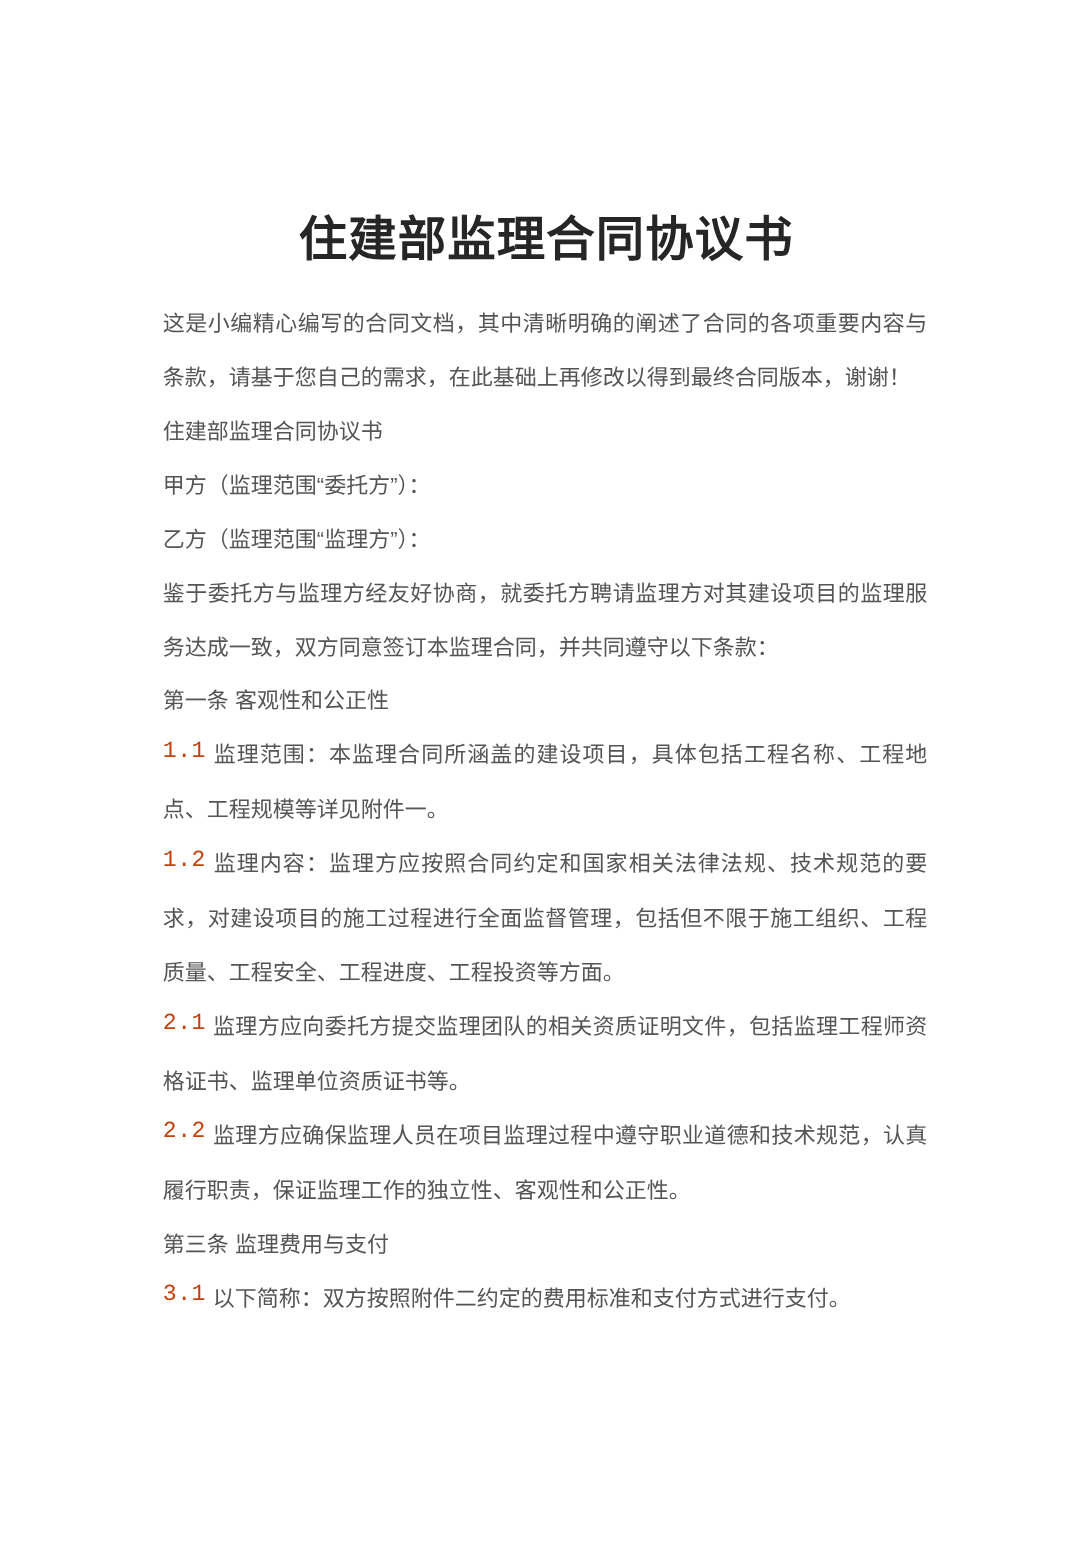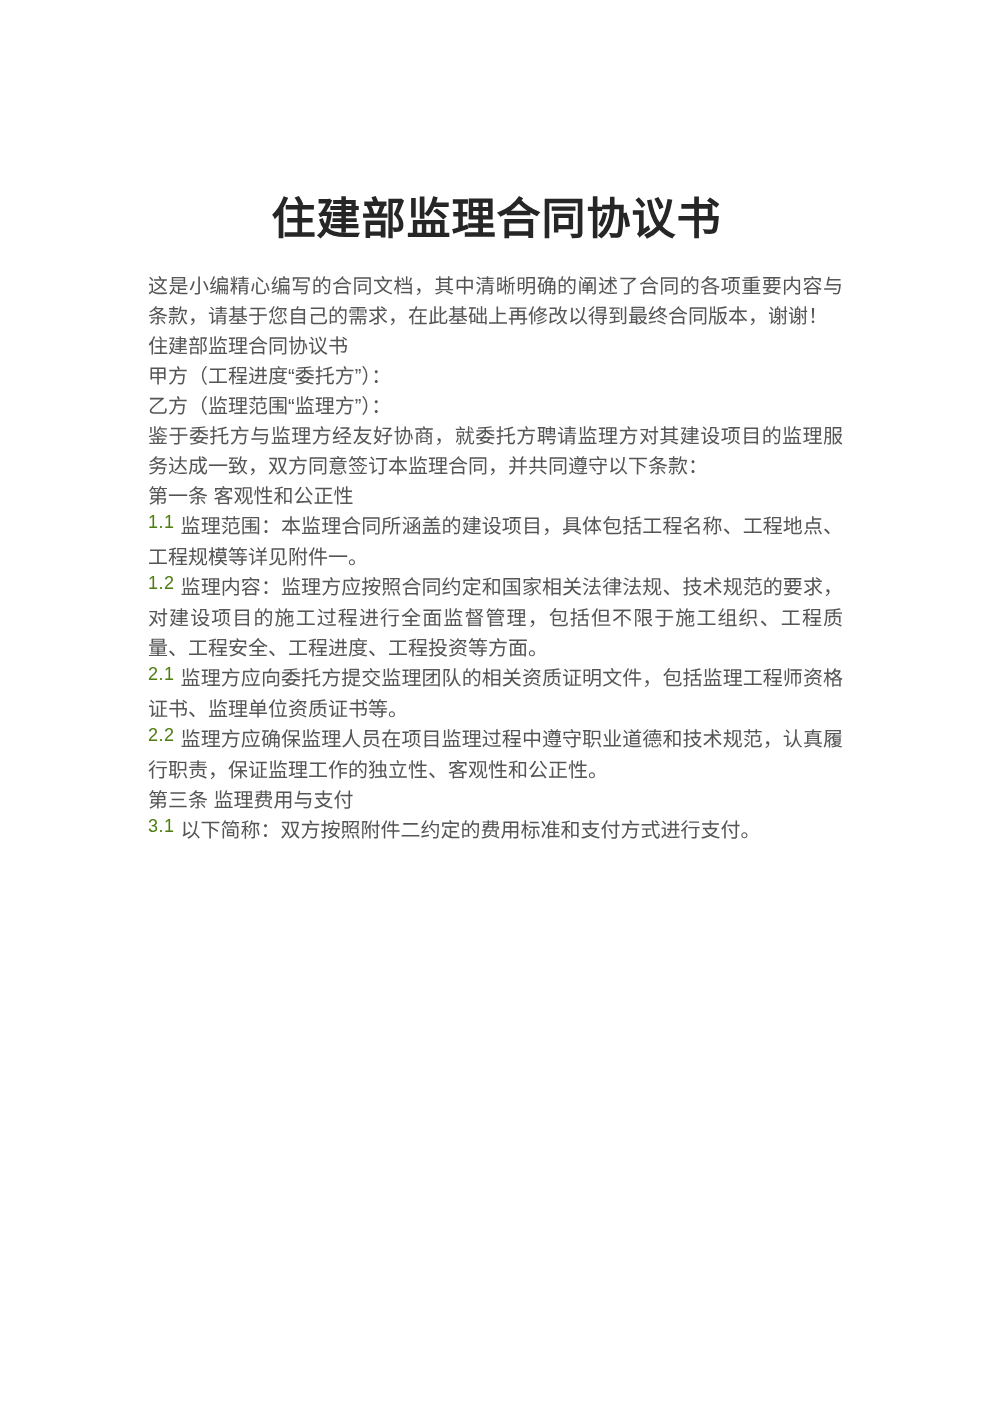--- a/index.html
+++ b/index.html
@@ -28,47 +28,47 @@
     color: #262626;
     letter-spacing: 1px;
   }
   .doc-body {
     width: 695px;
     margin: 30px 0 0 148px;
   }
   .para {
     margin: 0;
     font-size: 20px;
-    line-height: 30px;
+    line-height: 49px;
     color: #555555;
     text-align: justify;
     text-justify: inter-ideograph;
     font-weight: 400;
   }
   .clause-num {
-    font-family: Liberation Sans, sans-serif;
-    font-size: 18px;
+    font-family: Liberation Mono, monospace;
+    font-size: 21px;
     position: relative;
     top: -5px;
     margin-right: 6px;
-    color: #4d7c0f;
+    color: #c2410c;
     letter-spacing: 0.5px;
   }
 </style>
 </head>
 <body>
 
 <div class="doc-page">
   <h1 class="doc-title">住建部监理合同协议书</h1>
   <div class="doc-body" id="doc-body">
   <p class="para"><span>这是小编精心编写的合同文档，其中清晰明确的阐述了合同的各项重要内容与条款，请基于您自己的需求，在此基础上再修改以得到最终合同版本，谢谢！</span></p>
 
   <p class="para"><span>住建部监理合同协议书</span></p>
 
-  <p class="para"><span>甲方（工程进度“委托方”）：</span></p>
+  <p class="para"><span>甲方（监理范围“委托方”）：</span></p>
 
   <p class="para"><span>乙方（监理范围“监理方”）：</span></p>
 
   <p class="para"><span>鉴于委托方与监理方经友好协商，就委托方聘请监理方对其建设项目的监理服务达成一致，双方同意签订本监理合同，并共同遵守以下条款：</span></p>
 
   <p class="para"><span>第一条 客观性和公正性</span></p>
 
   <p class="para"><span class="clause-num">1.1</span><span>监理范围：本监理合同所涵盖的建设项目，具体包括工程名称、工程地点、工程规模等详见附件一。</span></p>
 
   <p class="para"><span class="clause-num">1.2</span><span>监理内容：监理方应按照合同约定和国家相关法律法规、技术规范的要求，对建设项目的施工过程进行全面监督管理，包括但不限于施工组织、工程质量、工程安全、工程进度、工程投资等方面。</span></p>

